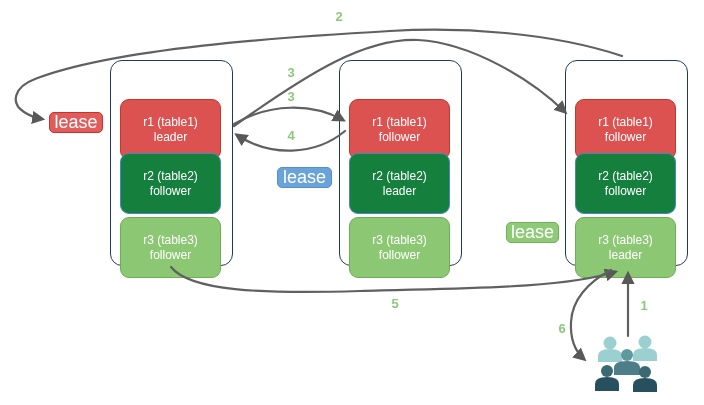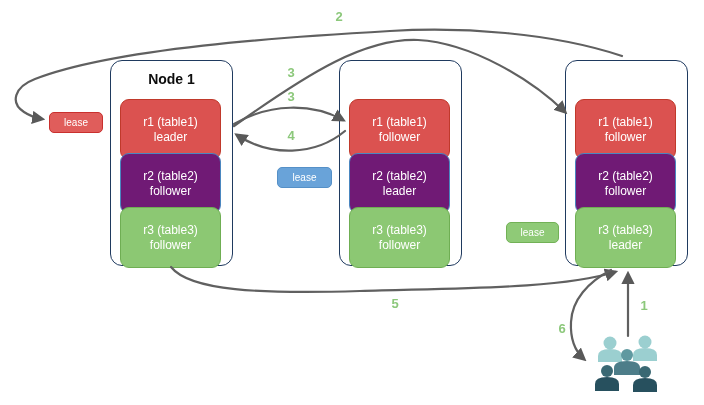--- a/index.html
+++ b/index.html
@@ -20,27 +20,27 @@
     text-align:center;margin-top:10px;
     font-size:14px;font-weight:700;color:#0d0d0d;
   }
   .range{
     position:absolute;left:9px;width:101px;height:61px;
     border-radius:9px;box-sizing:border-box;
     color:#ffffff;font-size:12px;line-height:1.25;text-align:center;
     display:flex;flex-direction:column;justify-content:center;
   }
   .range.red  {background:#db5250;border:1.5px solid #c0392b;}
-  .range.blue {background:#701a75;border:1.5px solid #4a87c0;}
+  .range.blue {background:#15803d;border:1.5px solid #4a87c0;}
   .range.green{background:#8cc873;border:1.5px solid #6fae53;}
-  .r-pos-0{top:38px;} .r-pos-1{top:92px;} .r-pos-2{top:146px;}
+  .r-pos-0{top:38px;} .r-pos-1{top:92px;} .r-pos-2{top:156px;}
   
   .lease{
     position:absolute;height:21px;border-radius:5px;box-sizing:border-box;
-    color:#ffffff;font-size:10px;
+    color:#ffffff;font-size:18px;
     display:flex;align-items:center;justify-content:center;
   }
   .lease.red  {left:49px;top:112px;width:54px;background:#e05d5b;border:1.5px solid #c9302e;}
   .lease.blue {left:277px;top:167px;width:55px;background:#69a3d9;border:1.5px solid #5590c7;}
   .lease.green{left:506px;top:222px;width:53px;background:#8fca77;border:1.5px solid #72b156;}
   
   .step{
     position:absolute;width:14px;text-align:center;
     font-size:13px;font-weight:700;color:#8cc87b;
   }
@@ -49,21 +49,20 @@
     position:absolute;left:0;top:0;width:704px;height:405px;
     pointer-events:none;
   }
 </style>
 </head>
 <body>
 
 <div id="canvas">
 
   <div class="node" style="left:110px">
-    <div class="node-title">Node 1</div>
     <div class="range red r-pos-0">
       <span>r1 (table1)</span>
       <span>leader</span>
     </div>
     <div class="range blue r-pos-1">
       <span>r2 (table2)</span>
       <span>follower</span>
     </div>
     <div class="range green r-pos-2">
       <span>r3 (table3)</span>

